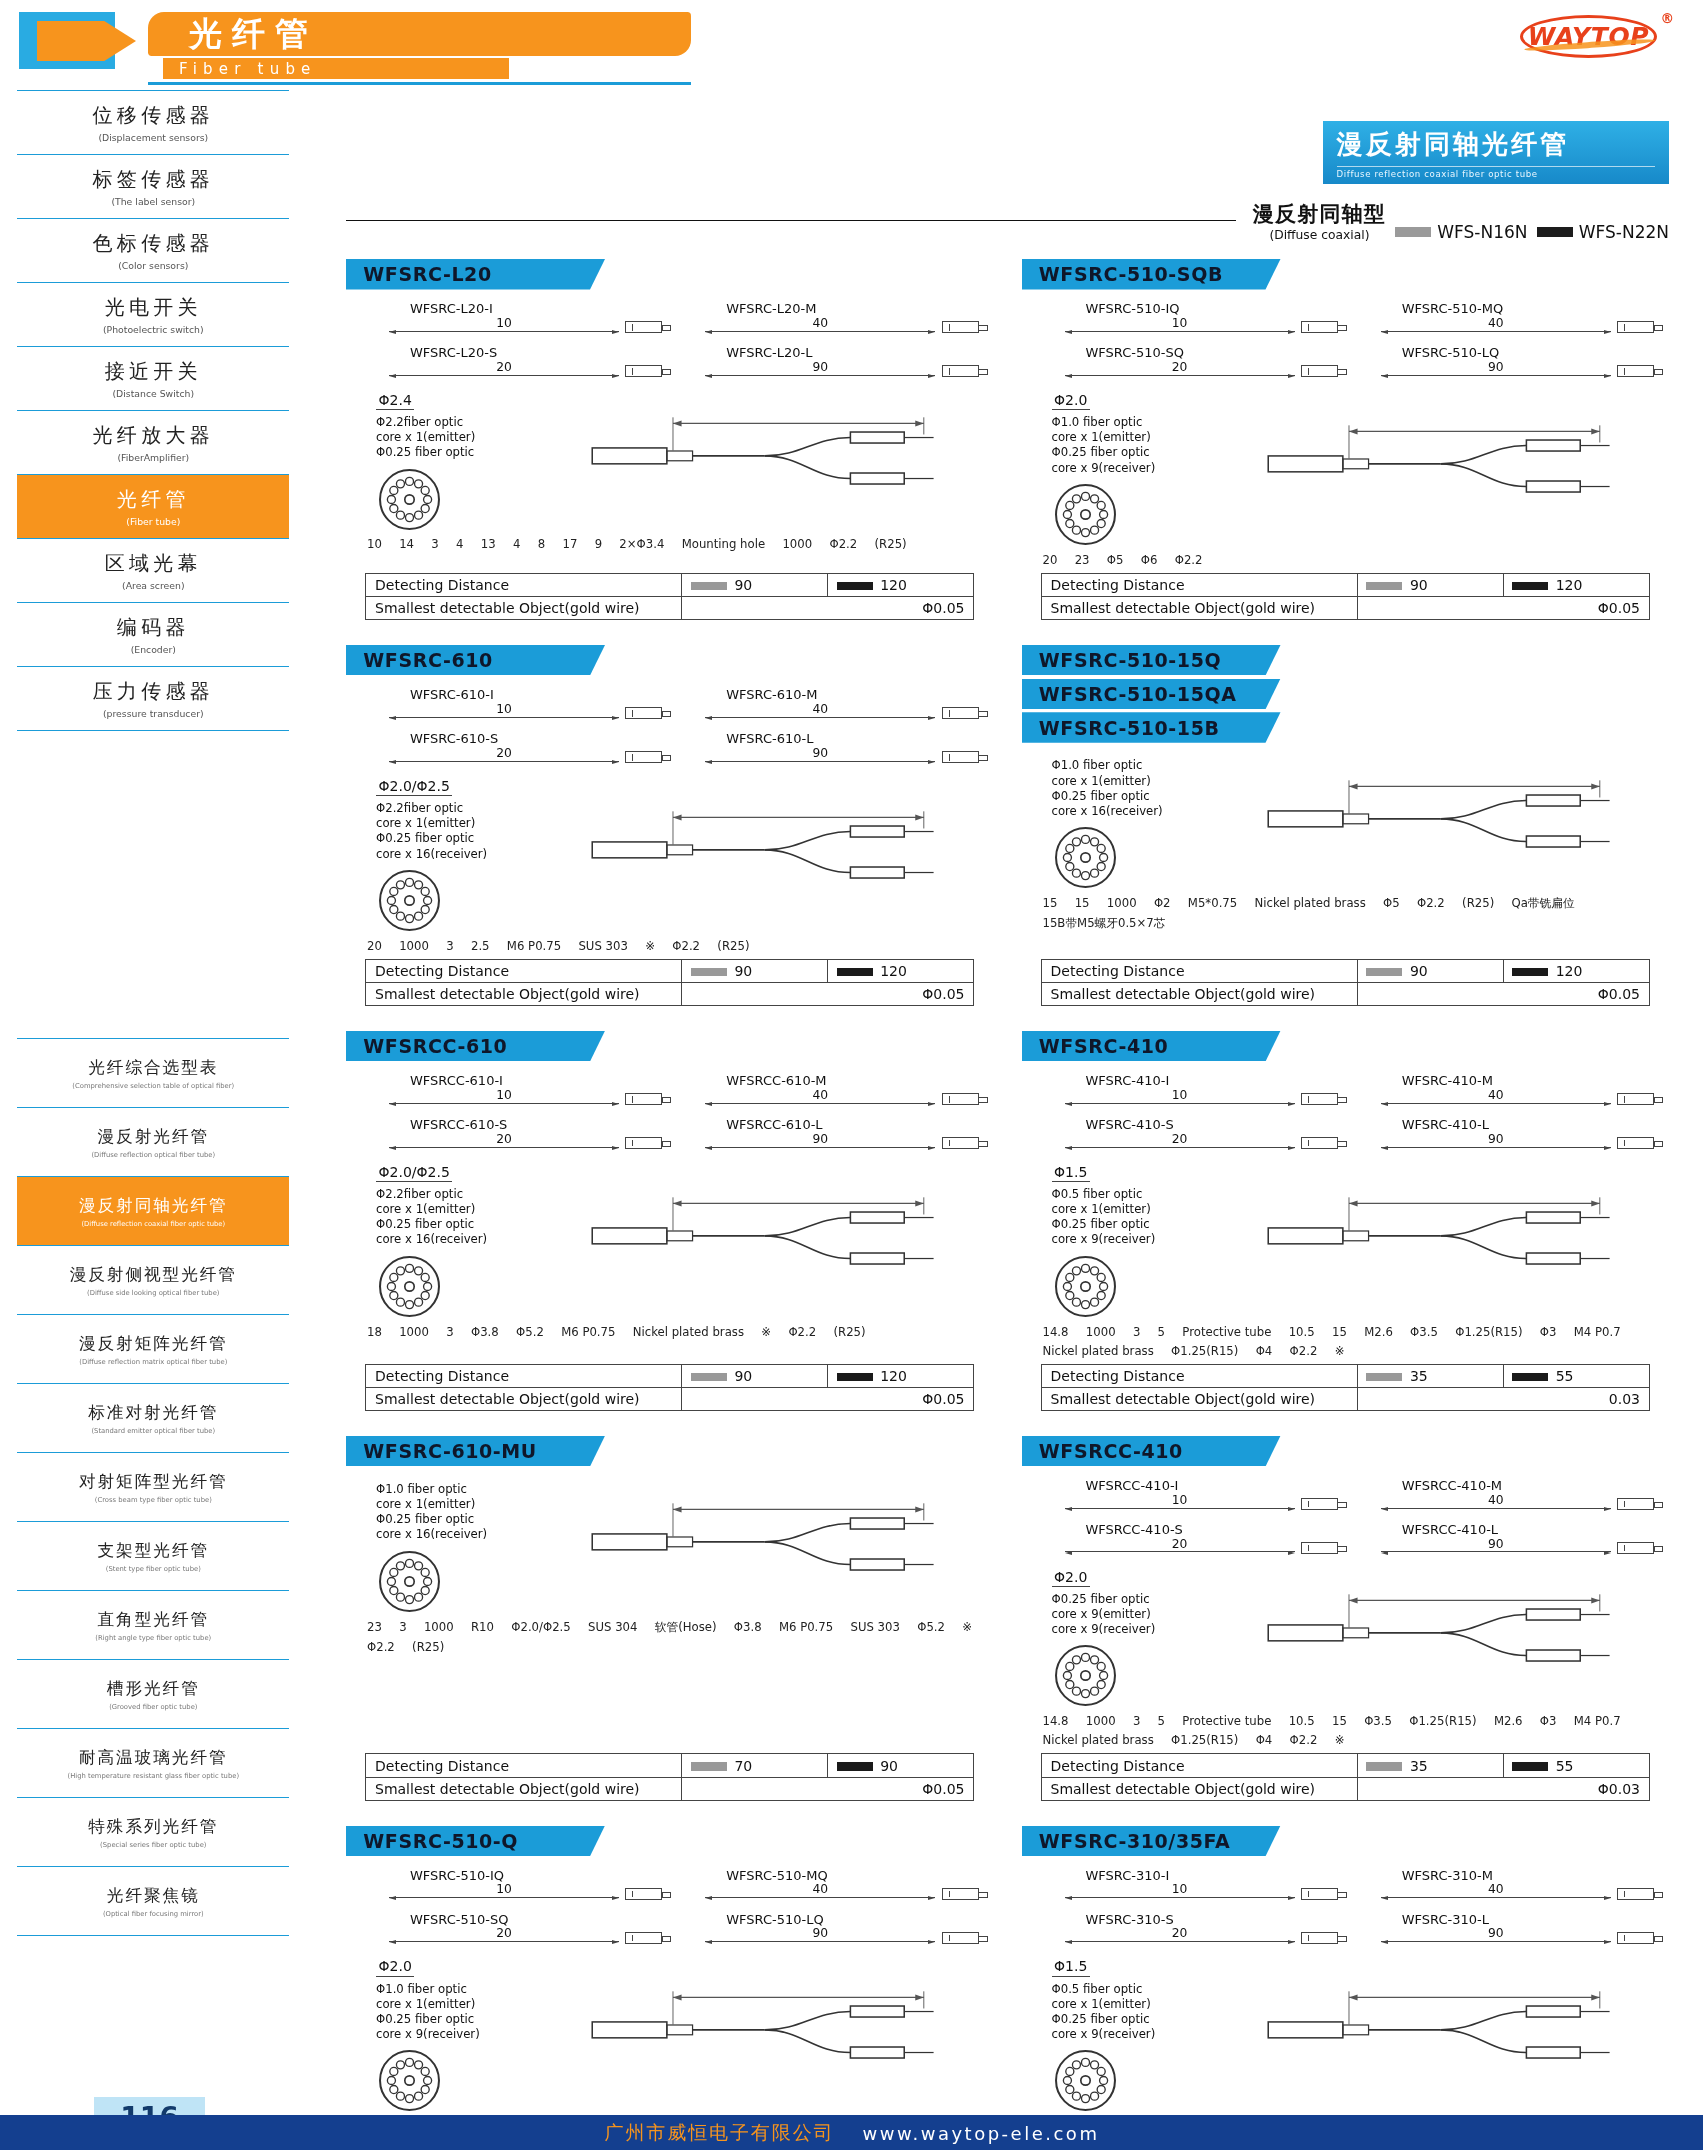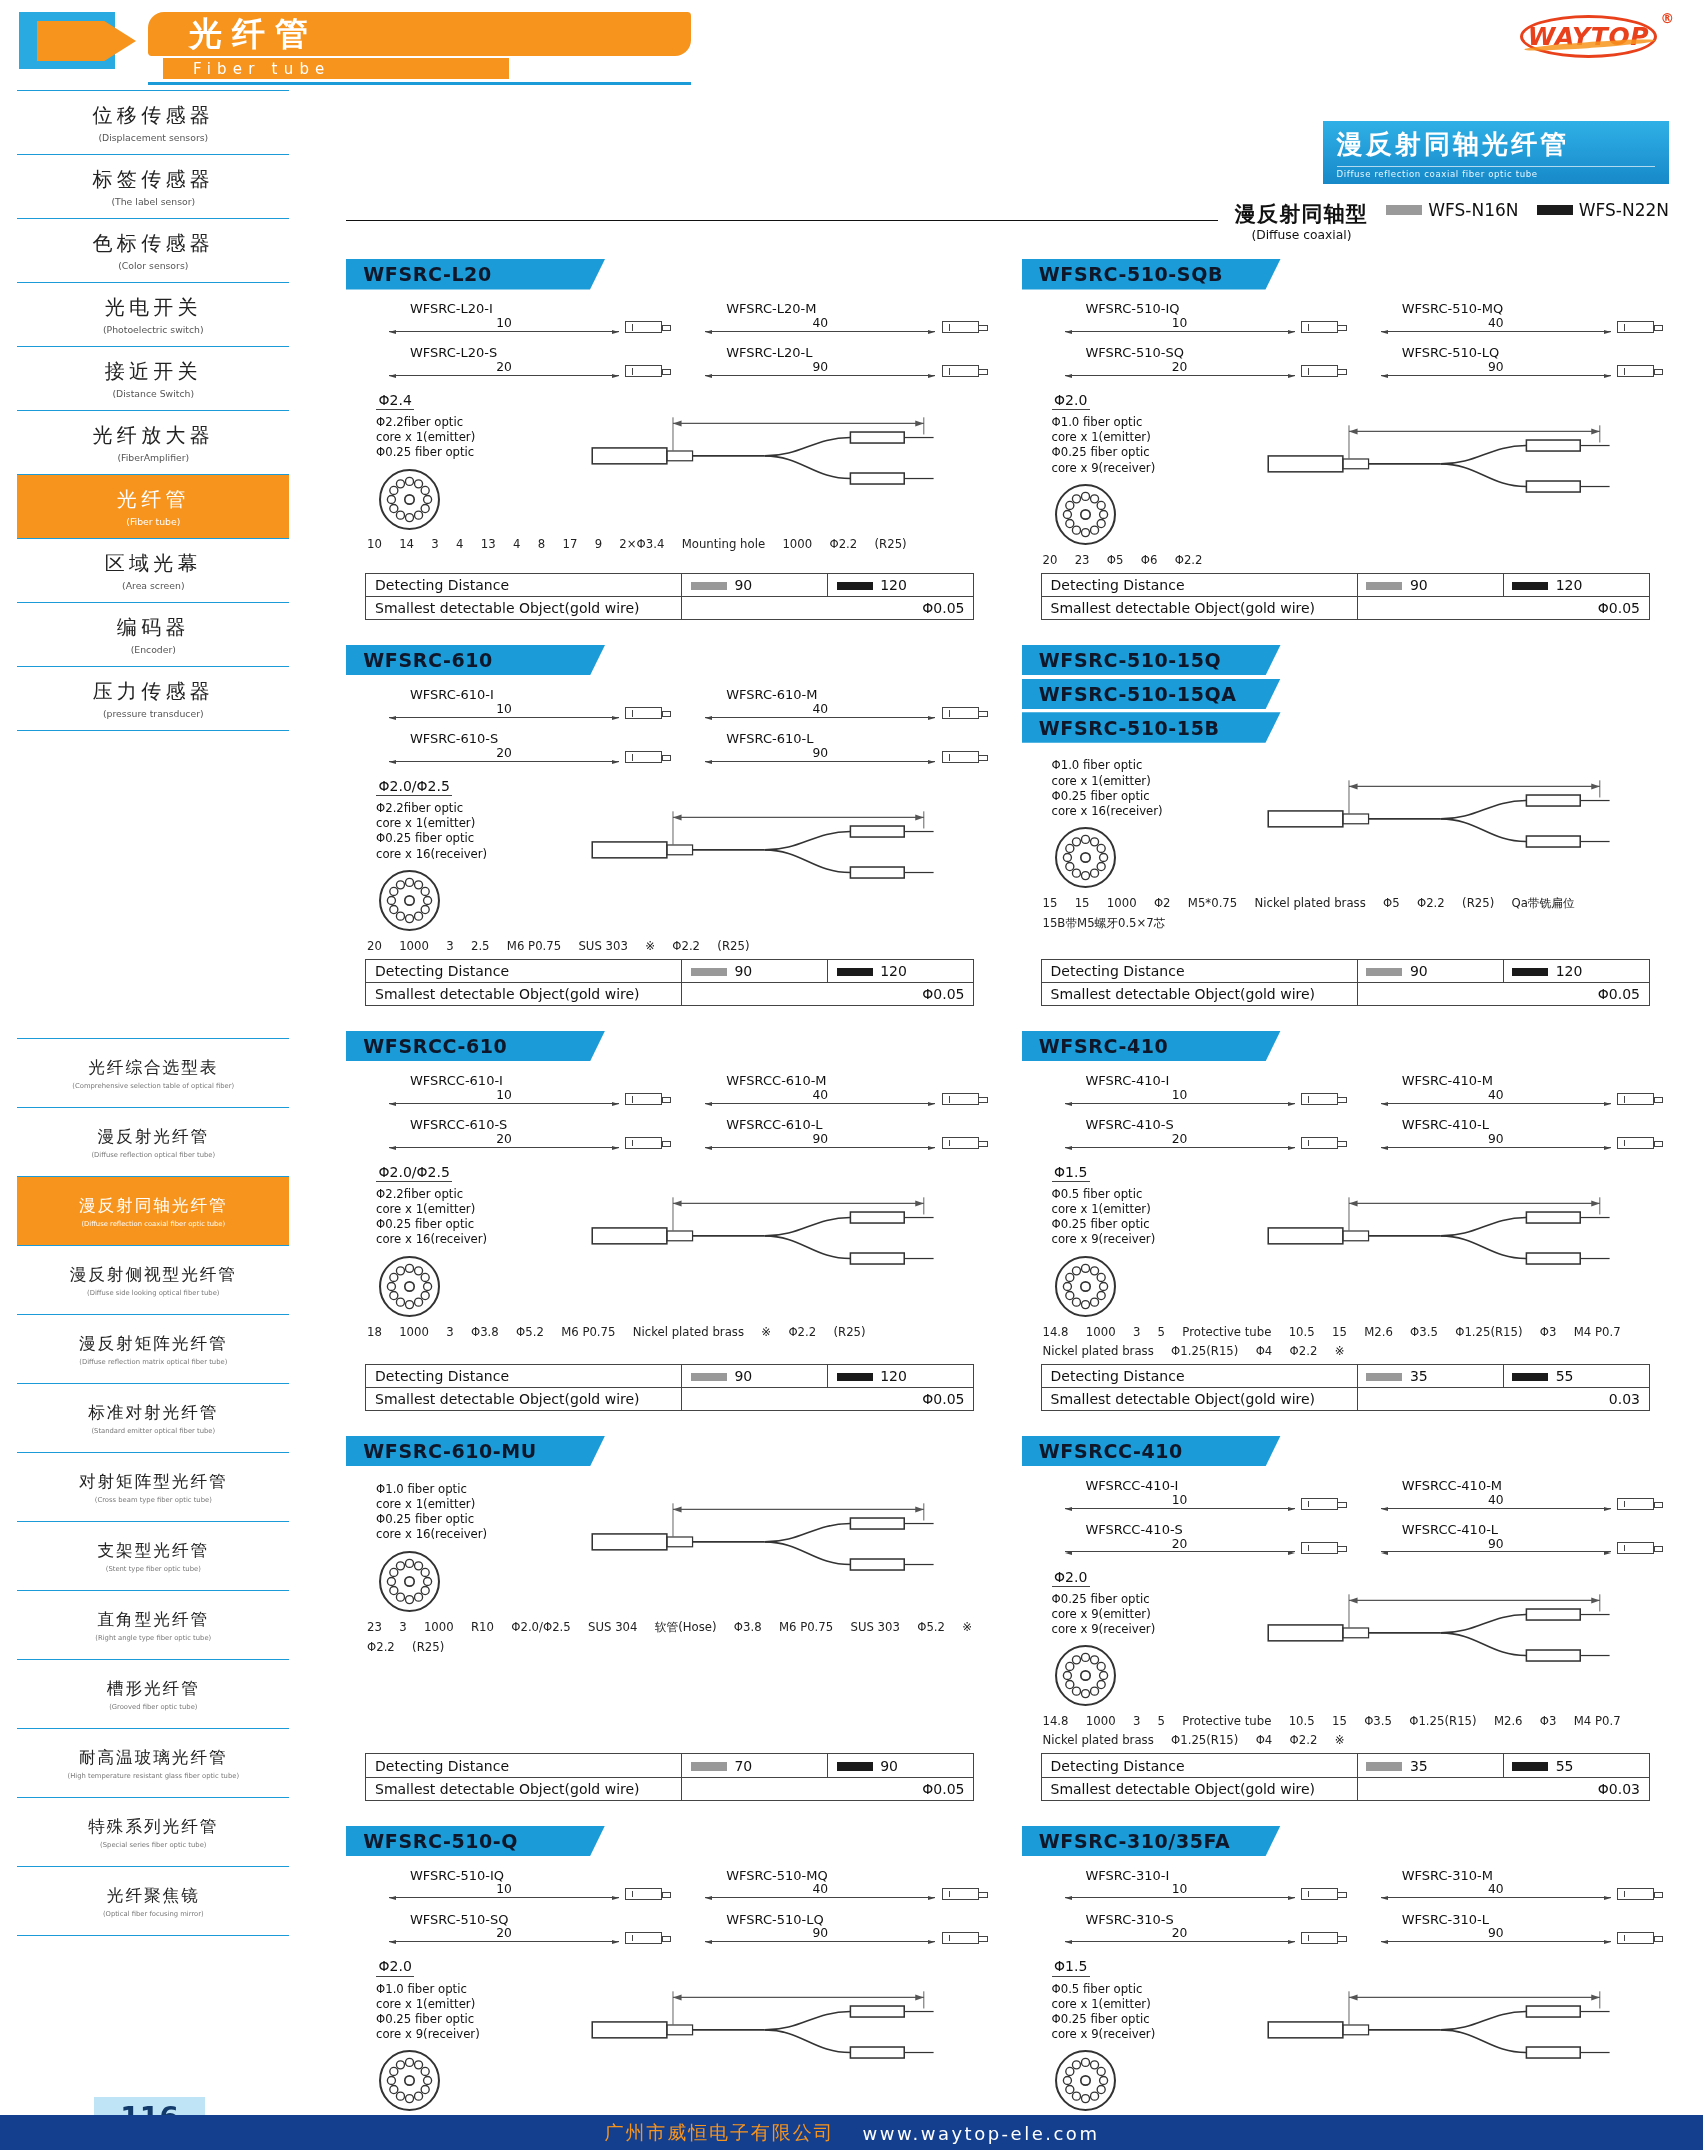--- a/index.html
+++ b/index.html
@@ -14,21 +14,21 @@
   .corner-blue { position:absolute; left:0; top:5px; width:96px; height:57px; background:#29abe2; }
   .corner-arrow { position:absolute; left:18.5px; top:13.6px; width:99px; height:40px; background:#f7941d;
                   clip-path:polygon(0 0,68% 0,100% 50%,68% 100%,0 100%); }
 
   
   .header { position:absolute; left:148px; top:12.3px; width:543px; }
   .title-bar { background:#f7941d; height:44px; border-radius:16px 3.7px 16px 3.7px;
                display:flex; align-items:center; padding-left:41px; }
   .title-cn { color:#fff; font-size:33px; font-weight:bold; letter-spacing:10px; }
   .title-en-bar { background:#f7941d; margin-top:1.9px; height:21px; width:346px; margin-left:15px;
-                  display:flex; align-items:center; padding-left:30px; }
+                  display:flex; align-items:center; padding-left:16px; }
   .title-en { color:#fff; font-size:15px; letter-spacing:6.2px; }
   .title-rule { margin-top:3.1px; height:3.1px; background:#1b9cd8; width:100%; }
 
   
   .logo { position:absolute; right:30px; top:10px; width:154px; height:53px; }
   .logo-oval { position:absolute; left:0; top:5px; width:137px; height:43px; border:3.7px solid #e8411b;
                border-radius:50%; background:#fff; display:flex; align-items:center; justify-content:center; }
   .logo-text { color:#e8411b; font-size:25px; font-weight:bold; font-style:italic; letter-spacing:0.6px; }
   .logo-swoosh { position:absolute; left:3.7px; top:32px; width:131px; height:6.2px; background:#f7941d;
                  border-radius:50%; transform:rotate(-4deg); opacity:.85; }
@@ -52,21 +52,21 @@
   
   .main { position:absolute; left:346px; right:35px; top:121px; }
   .info-row { display:flex; justify-content:flex-end; }
   .info-box { width:346px; background:linear-gradient(#2fb0e6,#1789c9); color:#fff; padding:6.2px 13.6px 3.7px; }
   .info-cn { font-size:26px; font-weight:bold; letter-spacing:3.1px; }
   .info-en { font-size:8.6px; color:#eaf7ff; border-top:0.6px solid rgba(255,255,255,.65);
              margin-top:3.7px; padding:1.9px 0 1.2px; letter-spacing:0.6px; }
 
   .legend-row { display:flex; align-items:center; gap:17.3px; margin-top:16px; }
   .legend-rule { flex:1; border-top:1.2px solid #111; }
-  .legend { display:flex; align-items:flex-start; gap:18px; }
+  .legend { display:flex; align-items:flex-end; gap:9px; }
   .legend-type { text-align:center; }
   .legend-cn { font-size:21px; font-weight:bold; letter-spacing:1.2px; }
   .legend-en { font-size:12.3px; }
   .legend-item { display:flex; align-items:center; gap:6.2px; }
   .swatch { display:inline-block; width:36px; height:10px; background:#999; }
   .legend-label { font-size:17px; }
 
   
   .products { margin-top:17.3px; display:grid; grid-template-columns:1fr 1fr; column-gap:28px; row-gap:21px; }
   .product { min-height:346px; display:flex; flex-direction:column; }

